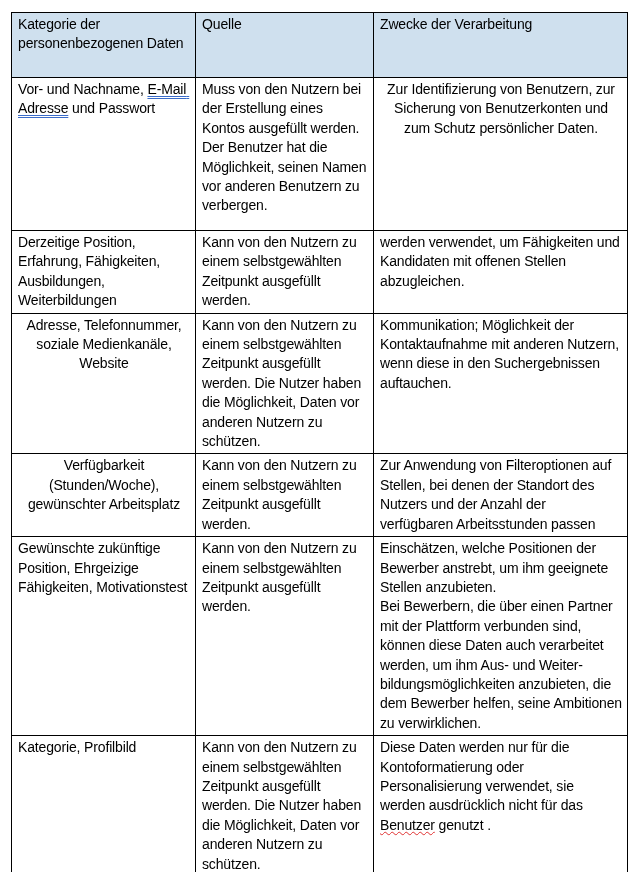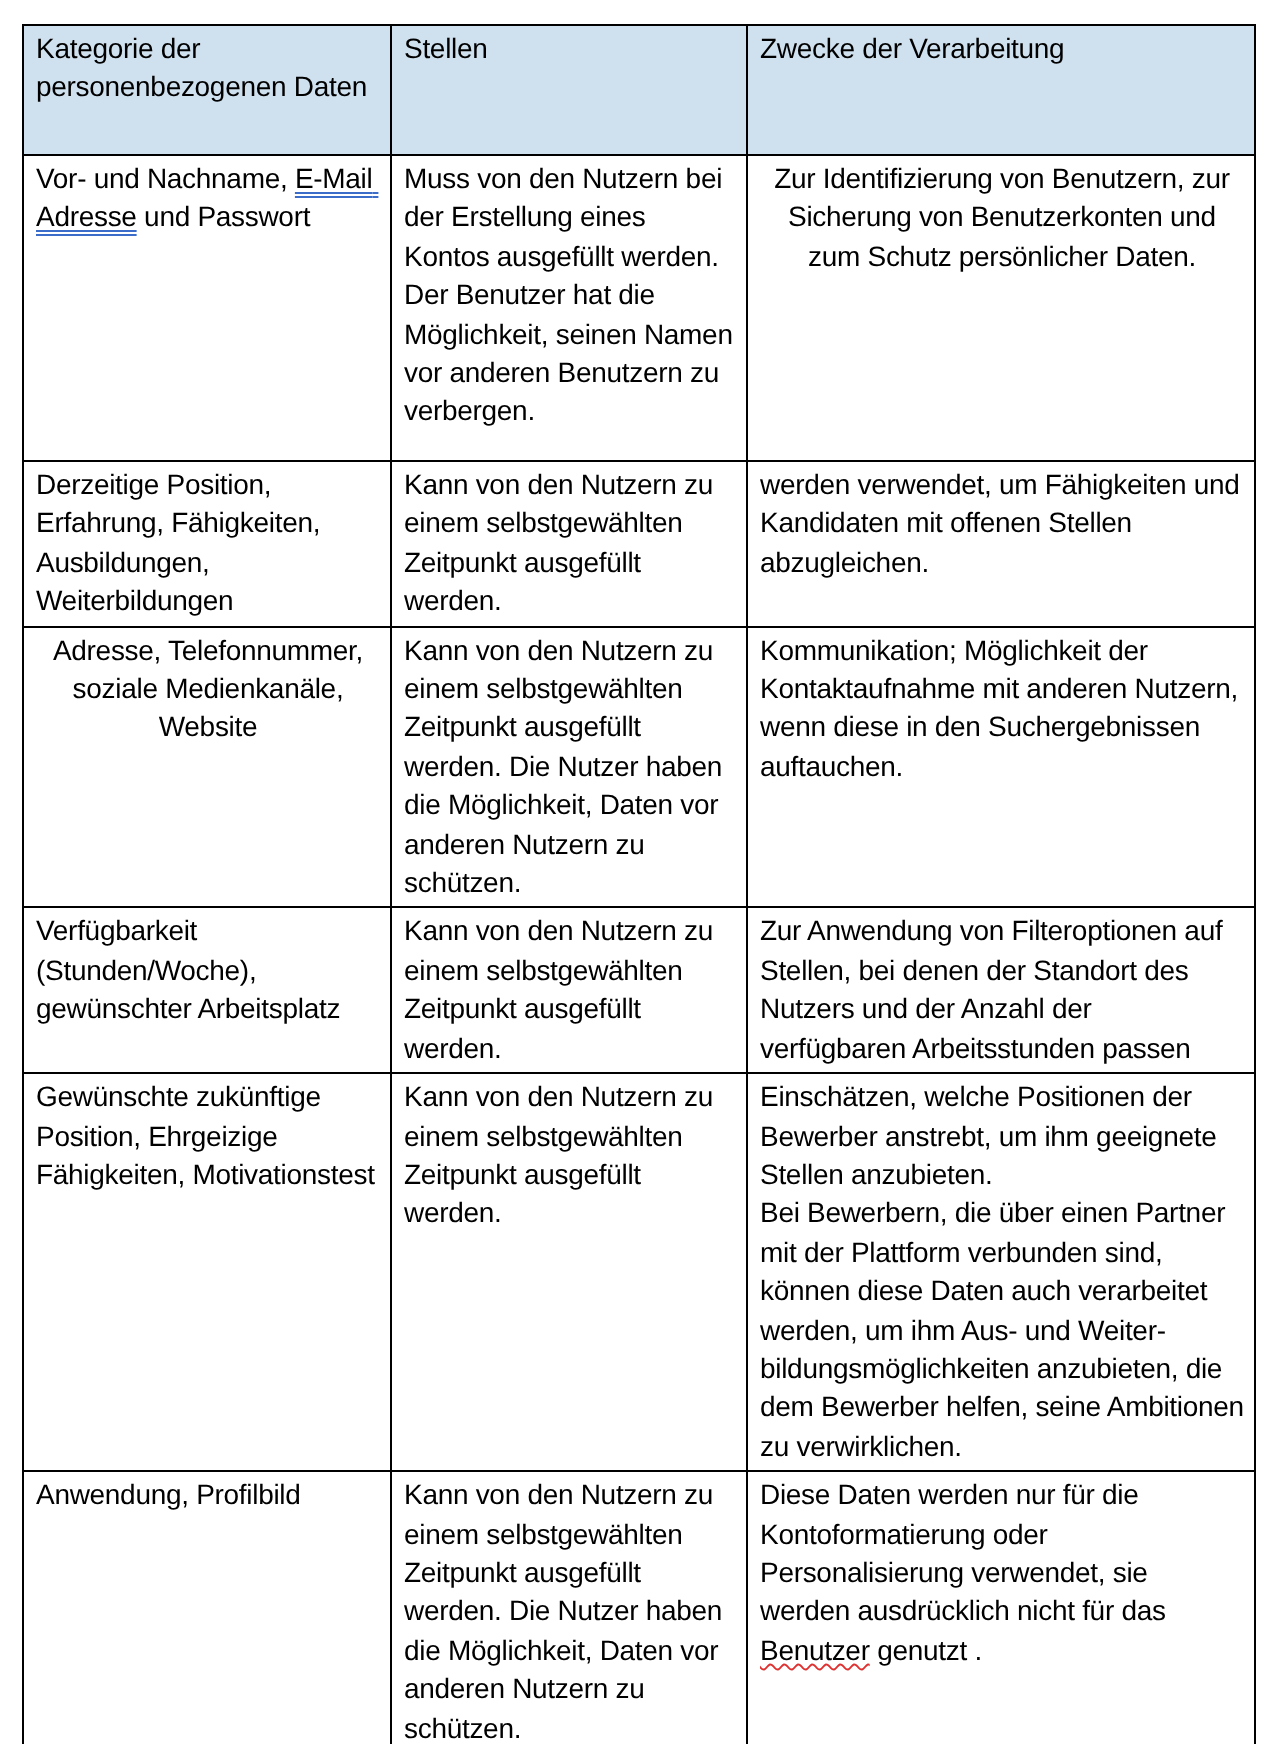--- a/index.html
+++ b/index.html
@@ -62,51 +62,51 @@
 <div class="sheet">
   <table class="doc-table">
     <colgroup>
       <col class="c1">
         <col class="c2">
         <col class="c3">
     </colgroup>
     <thead>
       <tr>
         <th>Kategorie der personenbezogenen Daten</th>
-        <th>Stellen</th>
+        <th>Quelle</th>
         <th>Zwecke der Verarbeitung</th>
       </tr>
     </thead>
     <tbody>
         <tr>
           <td style="height: 148px;"><span>Vor- und Nachname, </span><span class="mark-grammar">E-Mail Adresse</span><span> und Passwort</span></td>
           <td style="height: 148px;"><span>Muss von den Nutzern bei der Erstellung eines Kontos ausgefüllt werden. Der Benutzer hat die Möglichkeit, seinen Namen vor anderen Benutzern zu verbergen.</span></td>
           <td style="height: 148px; text-align: center;"><span>Zur Identifizierung von Benutzern, zur Sicherung von Benutzerkonten und zum Schutz persönlicher Daten.</span></td>
         </tr>
         <tr>
           <td style="height: 74px;"><span>Derzeitige Position, Erfahrung, Fähigkeiten, Ausbildungen, Weiterbildungen</span></td>
           <td style="height: 74px;"><span>Kann von den Nutzern zu einem selbstgewählten Zeitpunkt ausgefüllt werden.</span></td>
           <td style="height: 74px; margin-left: 16px;"><span>werden verwendet, um Fähigkeiten und Kandidaten mit offenen Stellen abzugleichen.</span></td>
         </tr>
         <tr>
           <td style="height: 129px; text-align: center;"><span>Adresse, Telefonnummer, soziale Medienkanäle, Website</span></td>
           <td style="height: 129px;"><span>Kann von den Nutzern zu einem selbstgewählten Zeitpunkt ausgefüllt werden. Die Nutzer haben die Möglichkeit, Daten vor anderen Nutzern zu schützen.</span></td>
           <td style="height: 129px;"><span>Kommunikation; Möglichkeit der Kontaktaufnahme mit anderen Nutzern, wenn diese in den Suchergebnissen auftauchen.</span></td>
         </tr>
         <tr>
-          <td style="height: 71px;"><span>Verfügbarkeit (Stunden/Woche), gewünschter Arbeitsplatz</span></td>
+          <td style="height: 71px; text-align: center;"><span>Verfügbarkeit (Stunden/Woche), gewünschter Arbeitsplatz</span></td>
           <td style="height: 71px;"><span>Kann von den Nutzern zu einem selbstgewählten Zeitpunkt ausgefüllt werden.</span></td>
           <td style="height: 71px;"><span>Zur Anwendung von Filteroptionen auf Stellen, bei denen der Standort des Nutzers und der Anzahl der verfügbaren Arbeitsstunden passen</span></td>
         </tr>
         <tr>
           <td style="height: 188px;"><span>Gewünschte zukünftige Position, Ehrgeizige Fähigkeiten, Motivationstest</span></td>
           <td style="height: 188px;"><span>Kann von den Nutzern zu einem selbstgewählten Zeitpunkt ausgefüllt werden.</span></td>
           <td style="height: 188px;"><span>Einschätzen, welche Positionen der Bewerber anstrebt, um ihm geeignete Stellen anzubieten.
 Bei Bewerbern, die über einen Partner mit der Plattform verbunden sind, können diese Daten auch verarbeitet werden, um ihm Aus- und Weiter-bildungsmöglichkeiten anzubieten, die dem Bewerber helfen, seine Ambitionen zu verwirklichen.</span></td>
         </tr>
         <tr>
-          <td style="height: 131px;"><span>Anwendung, Profilbild</span></td>
+          <td style="height: 131px;"><span>Kategorie, Profilbild</span></td>
           <td style="height: 131px;"><span>Kann von den Nutzern zu einem selbstgewählten Zeitpunkt ausgefüllt werden. Die Nutzer haben die Möglichkeit, Daten vor anderen Nutzern zu schützen.</span></td>
           <td style="height: 131px;"><span>Diese Daten werden nur für die Kontoformatierung oder Personalisierung verwendet, sie werden ausdrücklich nicht für das </span><span class="mark-spell">Benutzer</span><span> genutzt .</span></td>
         </tr>
       </tbody>
   </table>
 </div>
 
 </body></html>

